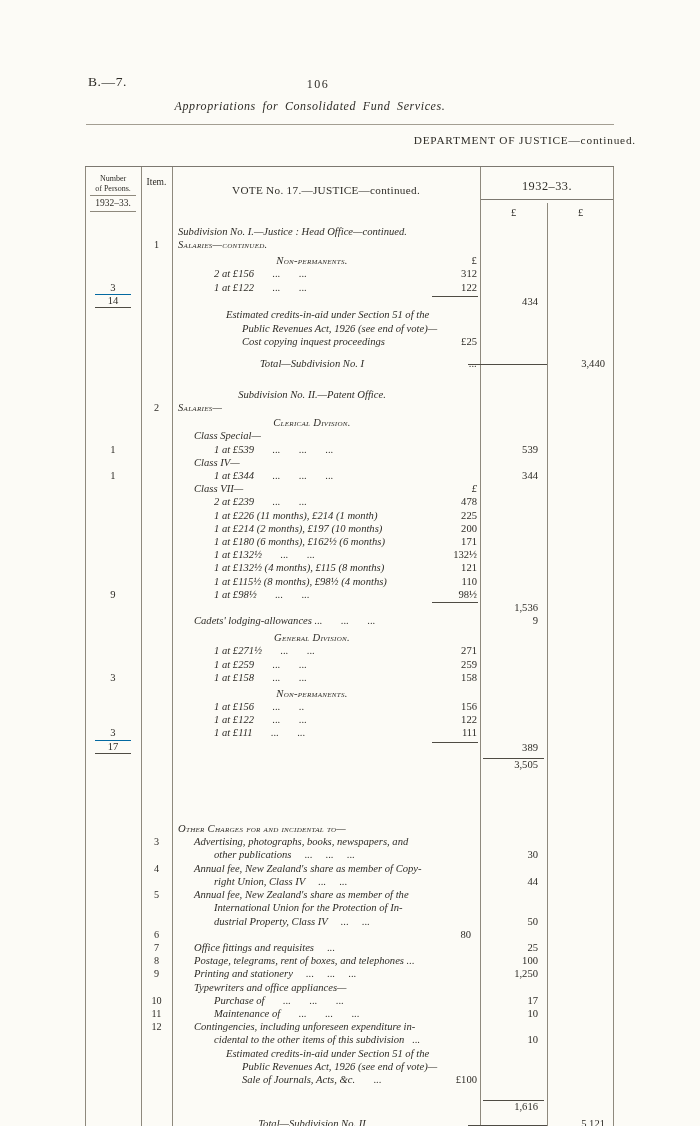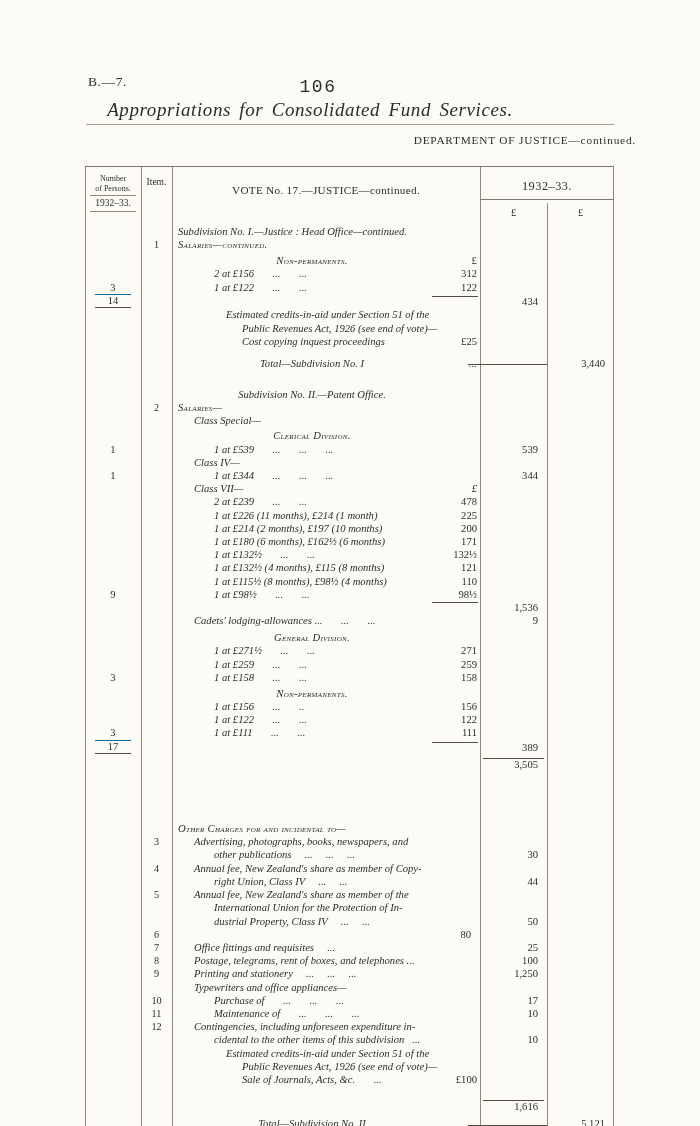--- a/index.html
+++ b/index.html
@@ -1,21 +1,21 @@
 <!DOCTYPE html>
 <html><head>
 <meta charset="utf-8">
 <style>
   html,body{margin:0;padding:0;background:#fcfbf6;}
   .page{position:relative;width:636px;height:1126px;background:#fcfbf6;
         font-family:"Liberation Serif","DejaVu Serif",serif;color:#2e2c27;overflow:hidden;}
   .b7{position:absolute;top:74px;left:88px;font-size:13.5px;letter-spacing:.6px;}
-  .pnum{position:absolute;top:77px;left:0;right:0;text-align:center;font-size:18px;letter-spacing:1.5px;font-family:Liberation Mono, monospace;}
+  .pnum{position:absolute;top:77px;left:0;right:0;text-align:center;font-size:12px;letter-spacing:1.5px;}
   .title{position:absolute;top:99px;left:0;right:16px;text-align:center;font-style:italic;
-         font-size:19px;letter-spacing:.6px;word-spacing:3px;}
+         font-size:12px;letter-spacing:.6px;word-spacing:3px;}
   .title-rule{position:absolute;top:124px;left:86px;width:528px;border-top:1px solid #a39e92;}
   .dept{position:absolute;top:134px;left:0;right:0;text-align:right;font-size:11.3px;letter-spacing:.8px;}
 
   .table{position:absolute;top:166px;left:85px;width:529px;border-top:1px solid #7c7870;}
   .vline{position:absolute;top:0;bottom:0;width:1px;background:#8e897d;}
   .vl0{left:0;} .vl1{left:56px;} .vl2{left:87px;} .vl3{left:395px;} .vl4{left:462px;top:36px;} .vl5{left:528px;}
 
   .thead{display:grid;grid-template-columns:56px 31px 308px 134px;height:58px;}
   .th-p{text-align:center;font-size:8px;line-height:9.5px;padding-top:7px;}
   .th-rule{border-top:1px solid #8e897d;margin:2px 5px 1px 5px;}
@@ -180,31 +180,31 @@
           <div class="td td-a1"></div>
           <div class="td td-a2"></div>
         </div>
         <div class="tr">
           <div class="td td-p"></div>
           <div class="td td-i">2</div>
           <div class="td td-c ind0 s-sc"><span class="ln">Salaries—</span></div>
           <div class="td td-a1"></div>
           <div class="td td-a2"></div>
         </div>
+        <div class="tr" style="min-height: 15px;">
+          <div class="td td-p"></div>
+          <div class="td td-i"></div>
+          <div class="td td-c ind0 s-csc"><span class="ln">Clerical Division.</span></div>
+          <div class="td td-a1"></div>
+          <div class="td td-a2"></div>
+        </div>
         <div class="tr">
           <div class="td td-p"></div>
           <div class="td td-i"></div>
           <div class="td td-c ind1 s-i"><span class="ln">Class Special—</span></div>
-          <div class="td td-a1"></div>
-          <div class="td td-a2"></div>
-        </div>
-        <div class="tr" style="min-height: 15px;">
-          <div class="td td-p"></div>
-          <div class="td td-i"></div>
-          <div class="td td-c ind0 s-csc"><span class="ln">Clerical Division.</span></div>
           <div class="td td-a1"></div>
           <div class="td td-a2"></div>
         </div>
         <div class="tr">
           <div class="td td-p">1</div>
           <div class="td td-i"></div>
           <div class="td td-c ind2"><span class="ln">1 at £539       ...       ...       ...</span></div>
           <div class="td td-a1">539</div>
           <div class="td td-a2"></div>
         </div>

